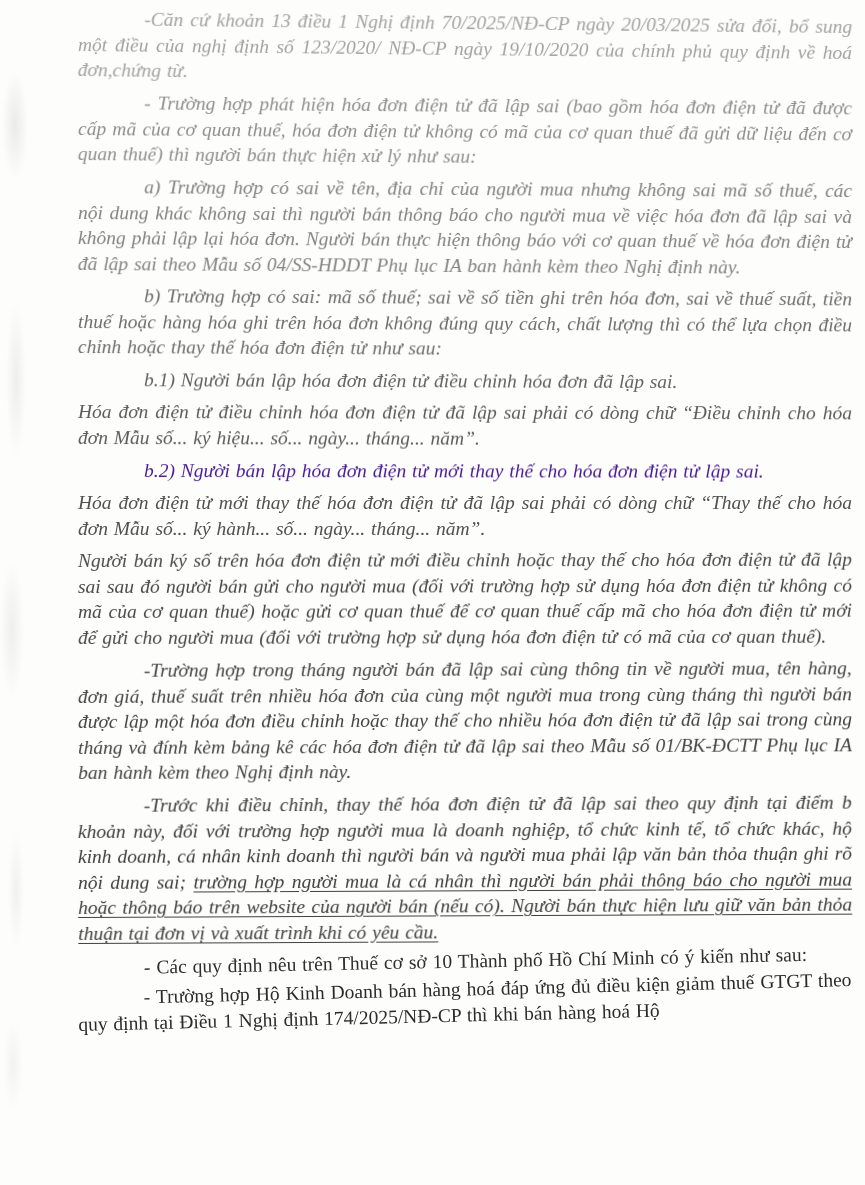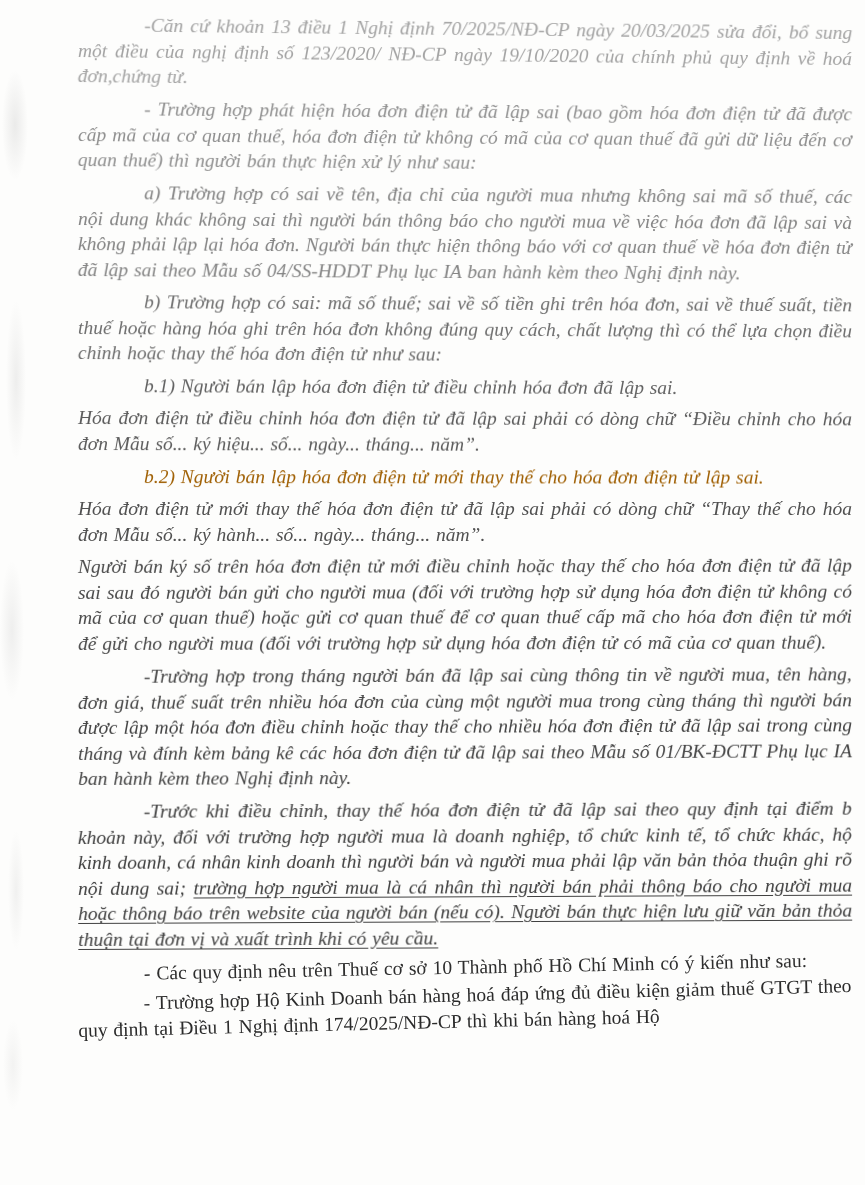--- a/index.html
+++ b/index.html
@@ -11,21 +11,21 @@
     position: relative;
     width: 865px;
     height: 1185px;
     background: #fdfdfc;
     overflow: hidden;
     font-family: "Liberation Serif", serif;
   }
   .content {
     position: absolute;
     left: 78px;
-    top: 12px;
+    top: 6px;
     width: 774px;
   }
   .para {
     margin: 0 0 7px 0;
     font-size: 19.5px;
     line-height: 25.6px;
     text-align: justify;
     transform-origin: left center;
     word-spacing: 1px;
   }
@@ -35,21 +35,21 @@
     text-decoration: underline;
     text-underline-offset: 3px;
   }
   
   .p1  { color: #a3a3a3; transform: rotate(0.6deg);  filter: blur(0.45px); }
   .p2  { color: #8f8f8f; transform: rotate(0.4deg);  filter: blur(0.35px); }
   .p3  { color: #838383; transform: rotate(0.3deg);  filter: blur(0.3px); }
   .p4  { color: #6f6f6f; transform: rotate(0.25deg); filter: blur(0.25px); }
   .p5  { color: #636363; transform: rotate(0.2deg);  filter: blur(0.2px); }
   .p6  { color: #5c5c5c; transform: rotate(0.1deg);  filter: blur(0.2px); }
-  .p7  { color: #a16207; transform: rotate(0.05deg); filter: blur(0.15px); }
+  .p7  { color: #4c1d95; transform: rotate(0.05deg); filter: blur(0.15px); }
   .p8  { color: #515151; filter: blur(0.15px); }
   .p9  { color: #4a4a4a; transform: rotate(-0.1deg); filter: blur(0.1px); }
   .p10 { color: #454545; transform: rotate(-0.2deg); filter: blur(0.1px); }
   .p11 { color: #404040; transform: rotate(-0.25deg); filter: blur(0.1px); margin-bottom: 10px; }
   .p12 { color: #2e2e2e; transform: rotate(-1.1deg); margin-bottom: 4px; }
   .p13 { color: #2b2b2b; transform: rotate(-1.4deg); }
   
   .smudge {
     position: absolute;
     pointer-events: none;

